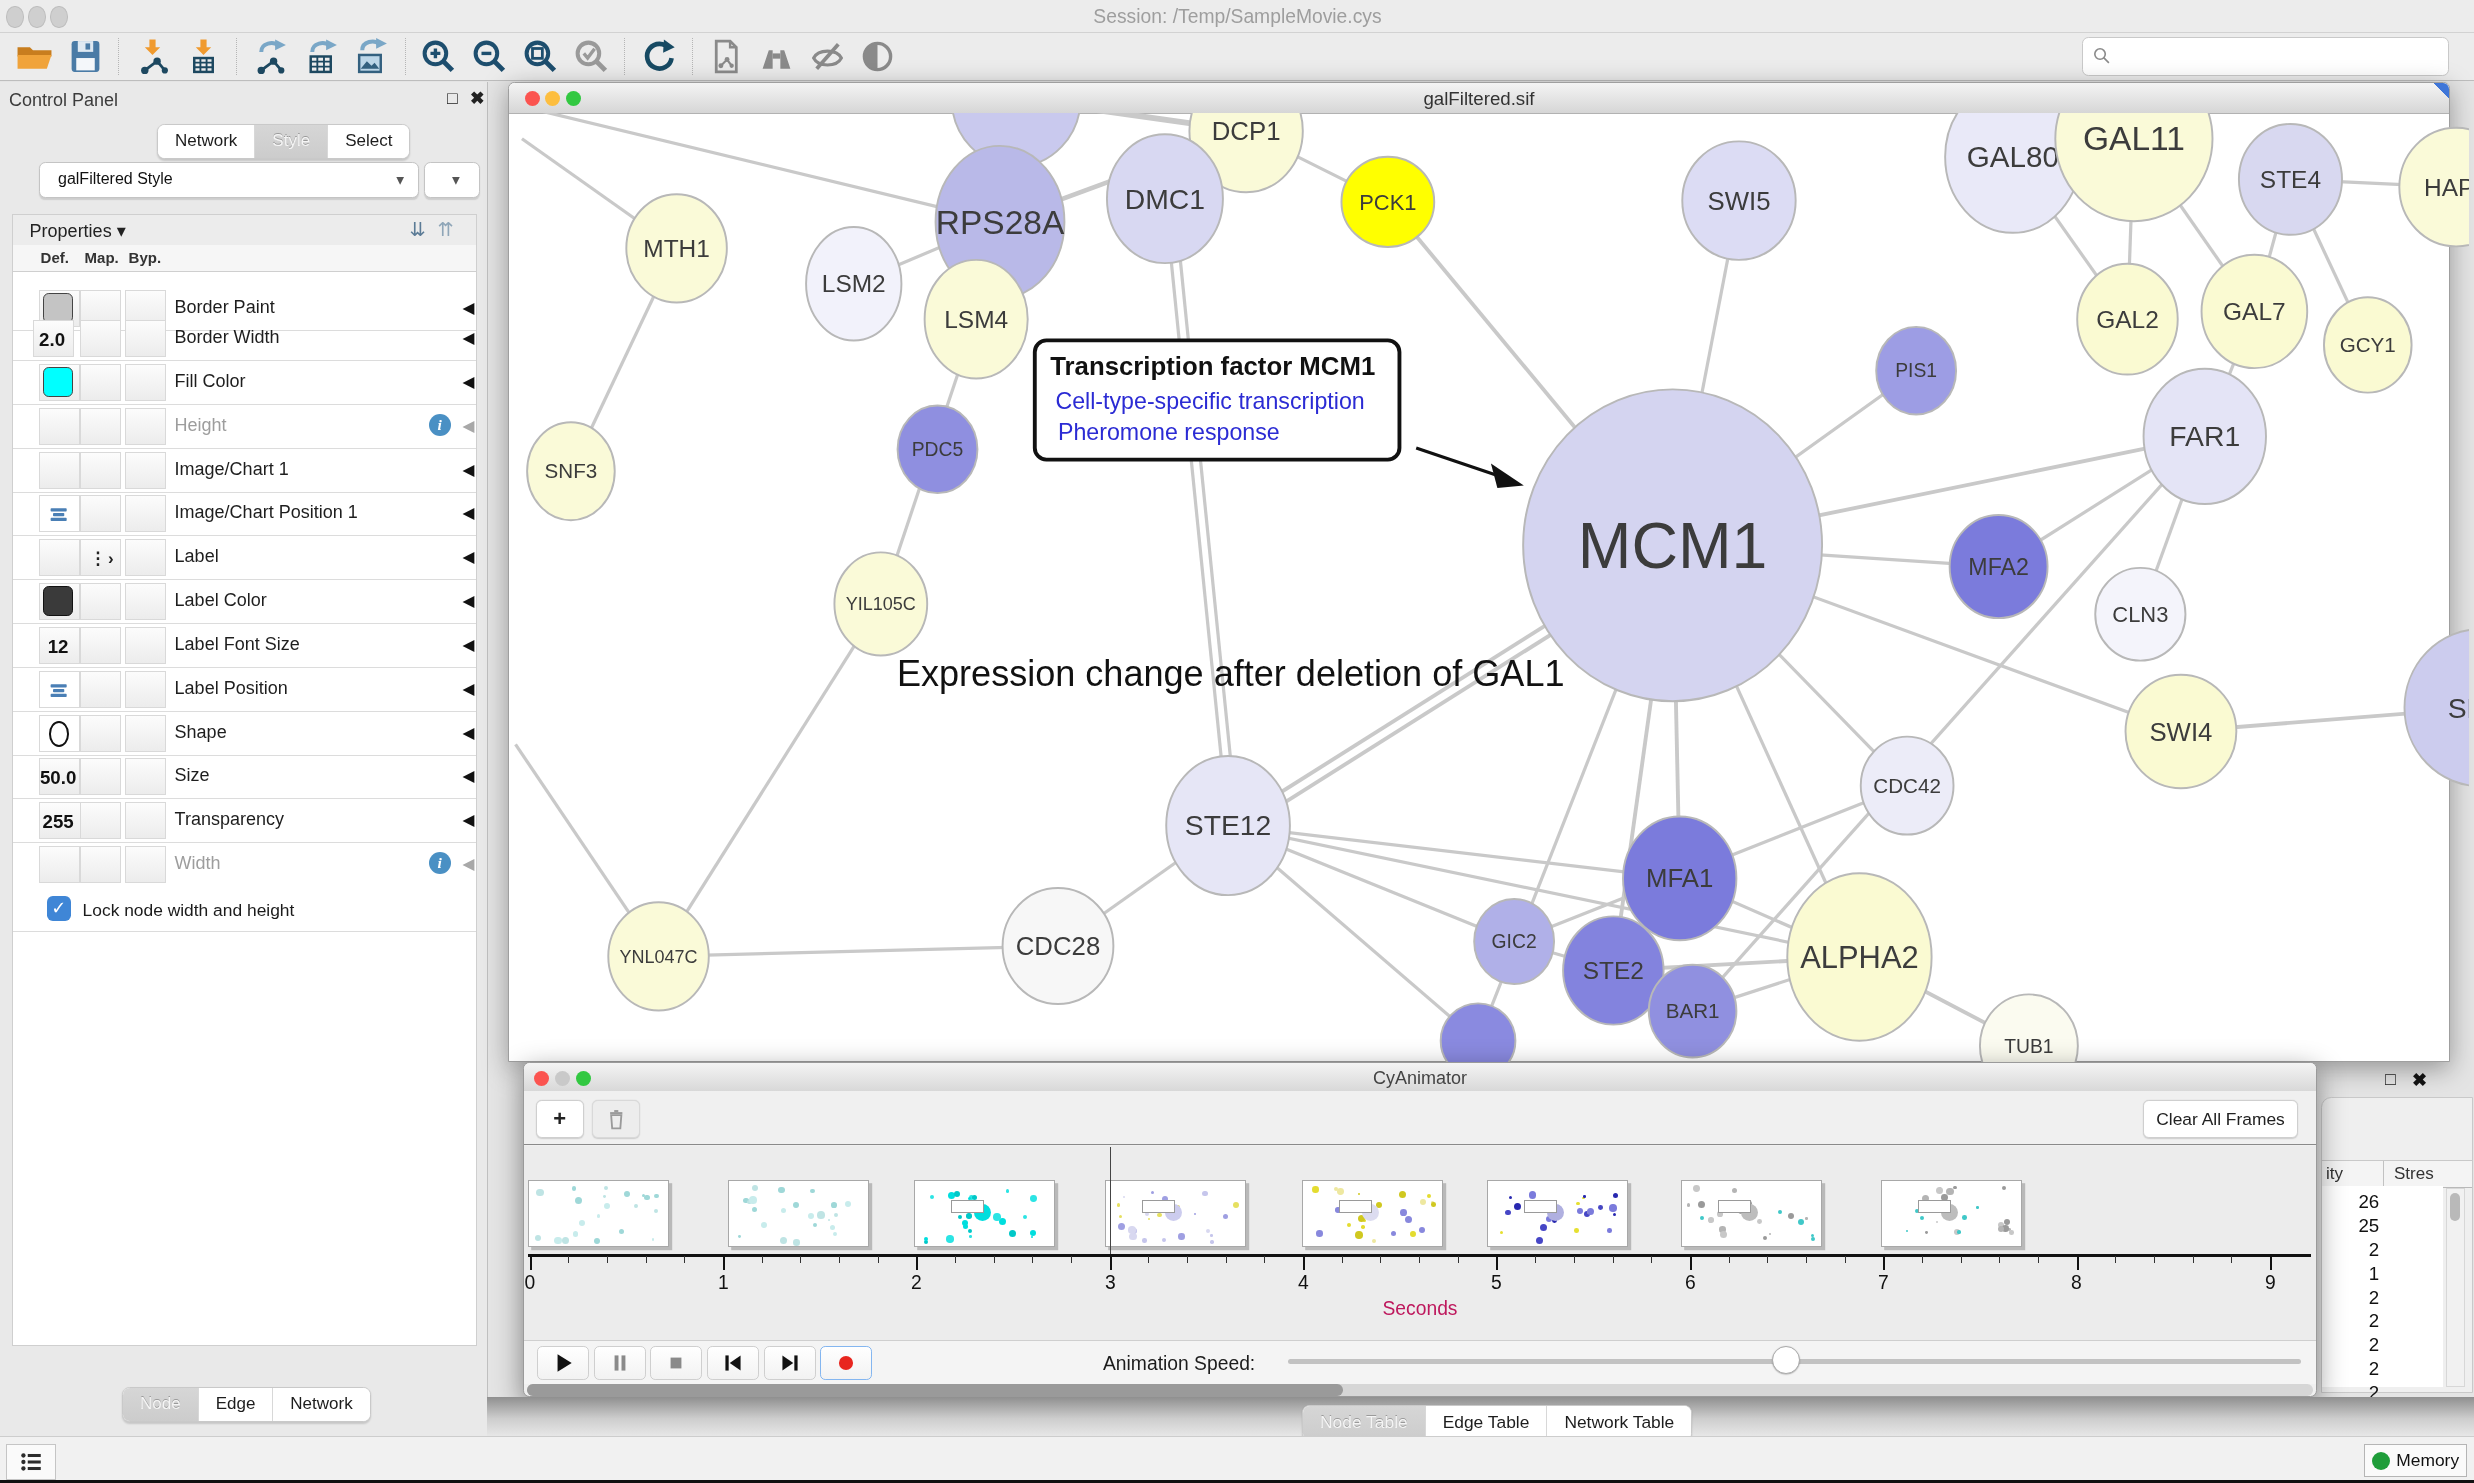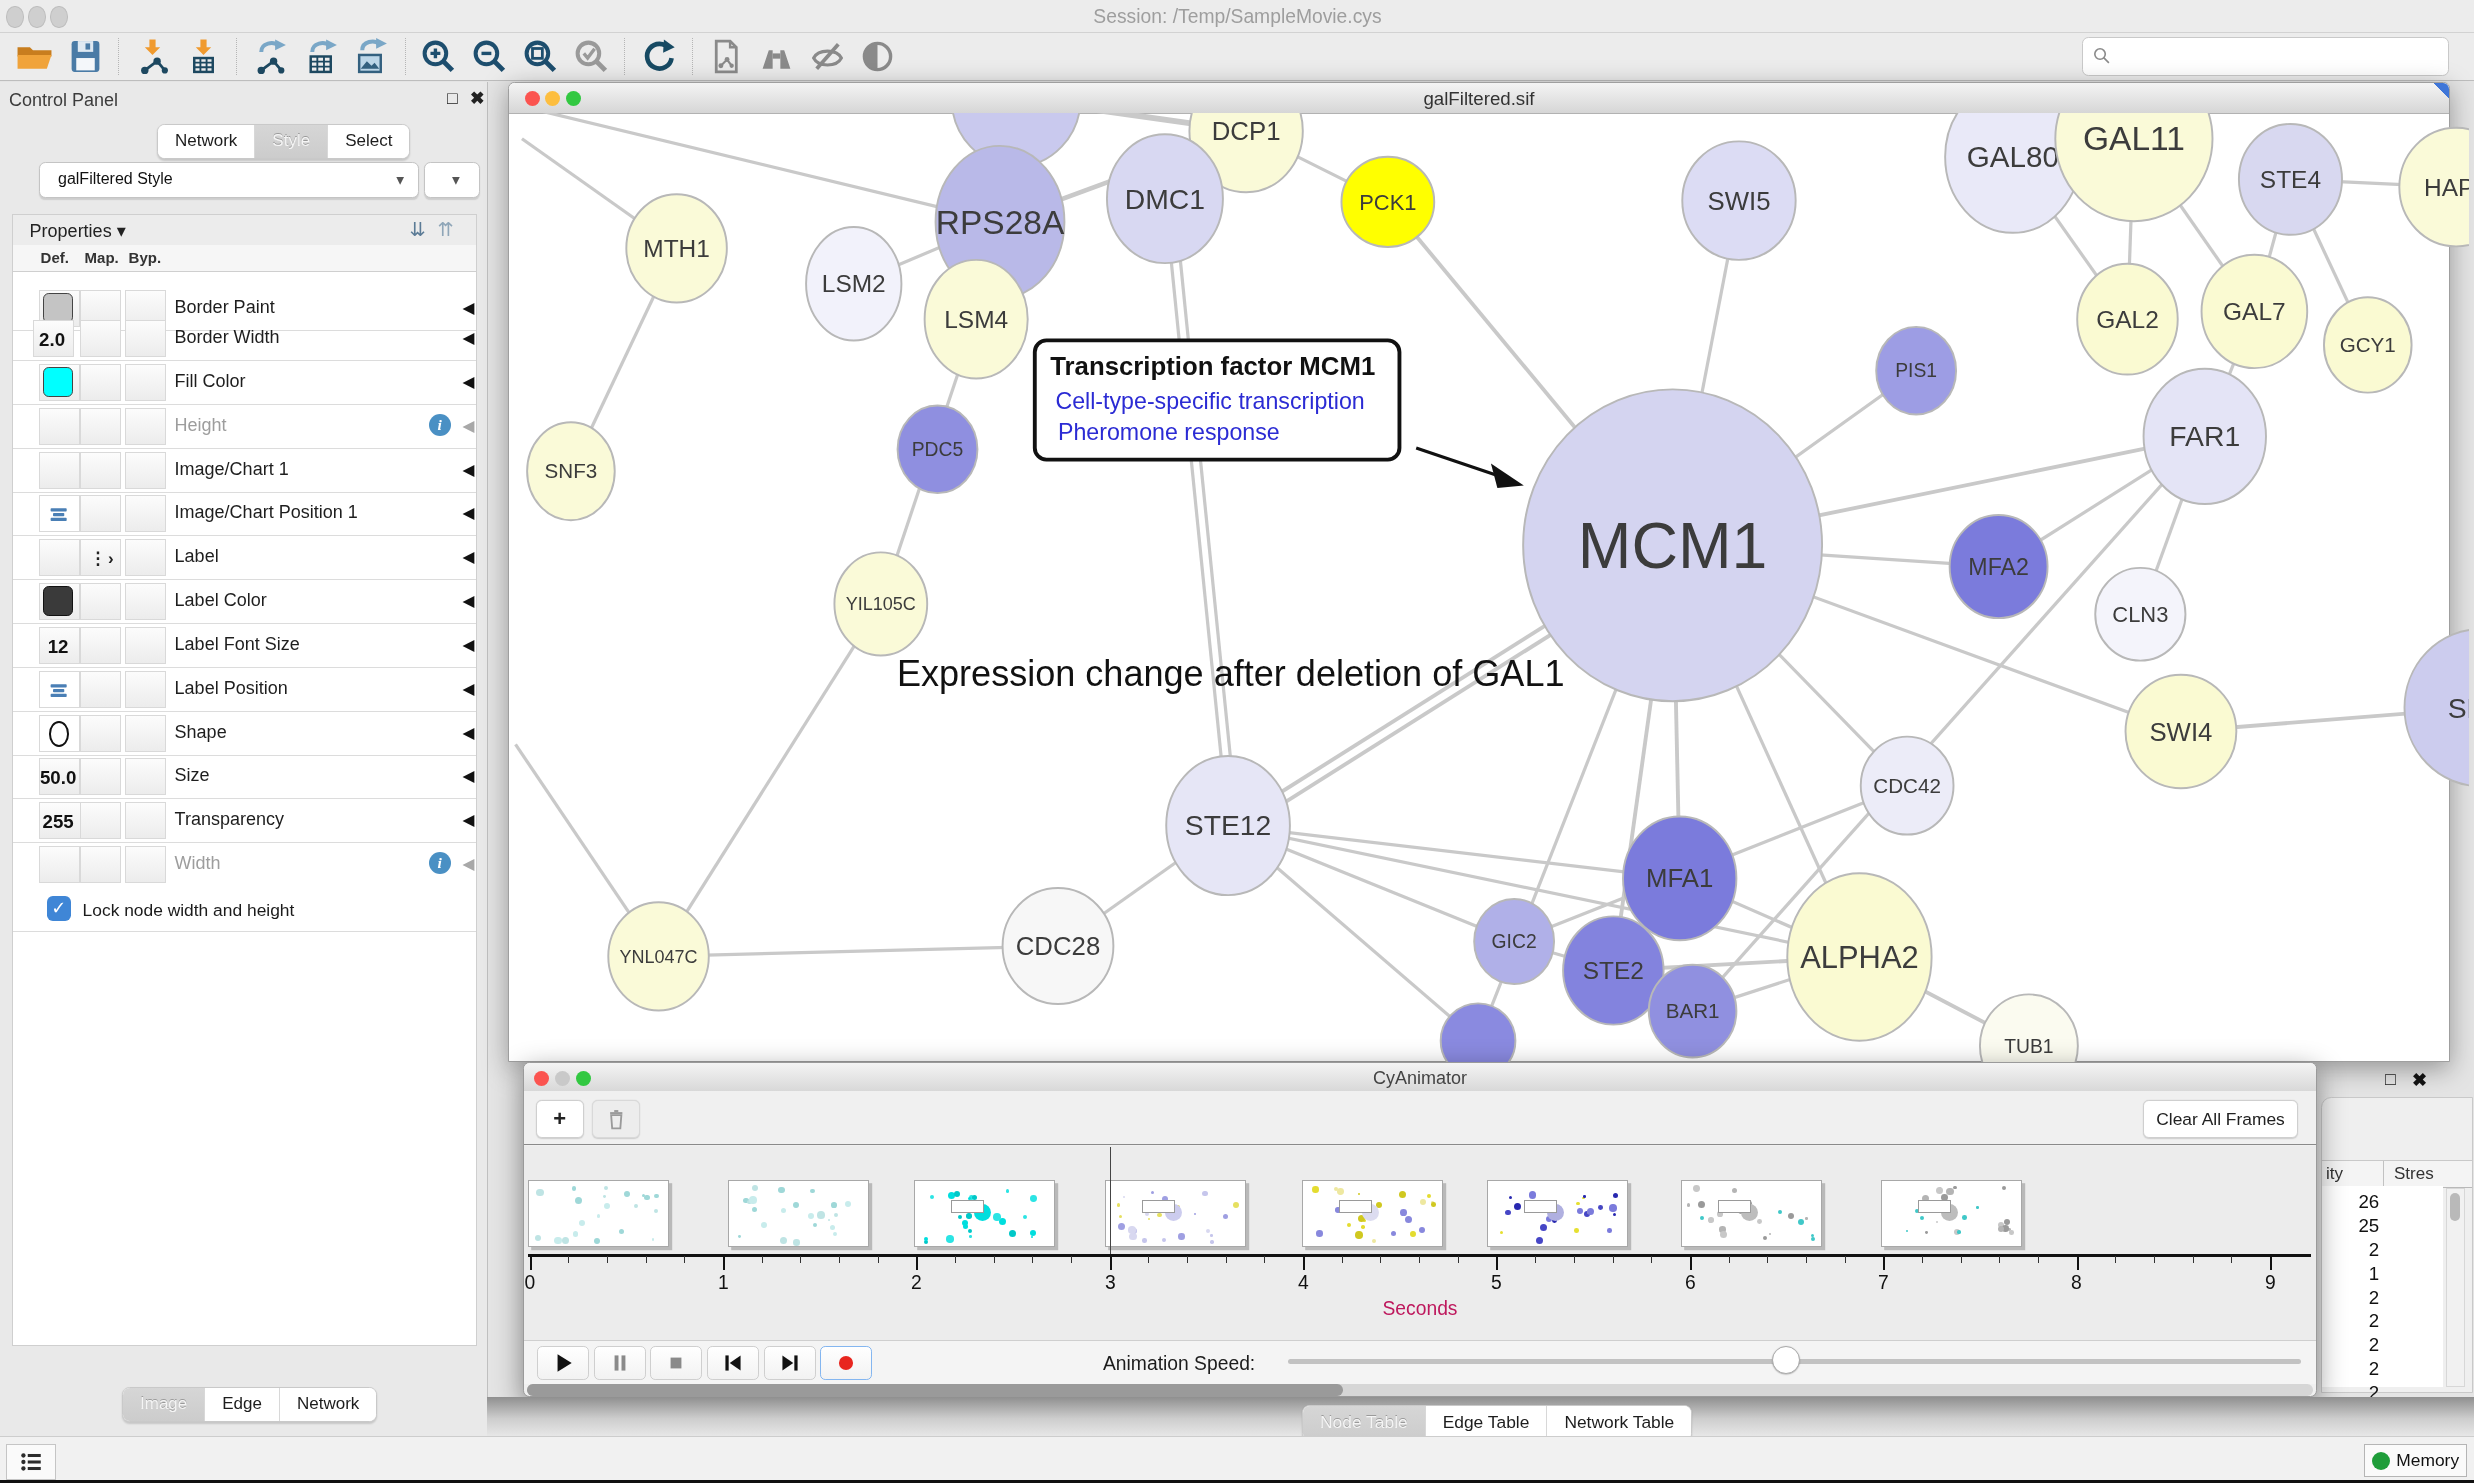--- a/index.html
+++ b/index.html
@@ -454,21 +454,21 @@
           <div class="pinfo">i</div>
           <div class="parrow muted">◀</div>
         </div>
       </div>
     <div class="lockrow">
       <span class="checkbox">✓</span>
       <span class="locklabel">Lock node width and height</span>
     </div>
   </div>
   <div class="abs cp-bottom-tabs"><div class="tabgroup">
-        <div class="tab sel">Image</div>
+        <div class="tab sel">Node</div>
         <div class="tab">Edge</div>
         <div class="tab">Network</div>
       </div></div>
 
   <div class="abs netwin">
     <div class="win-titlebar">
       <span class="tl" style="left:15.5px;background:#fb5450;"></span>
       <span class="tl" style="left:36px;background:#fdbe3f;"></span>
       <span class="tl" style="left:57px;background:#32c841;"></span>
       <span class="wt-title">galFiltered.sif</span>

